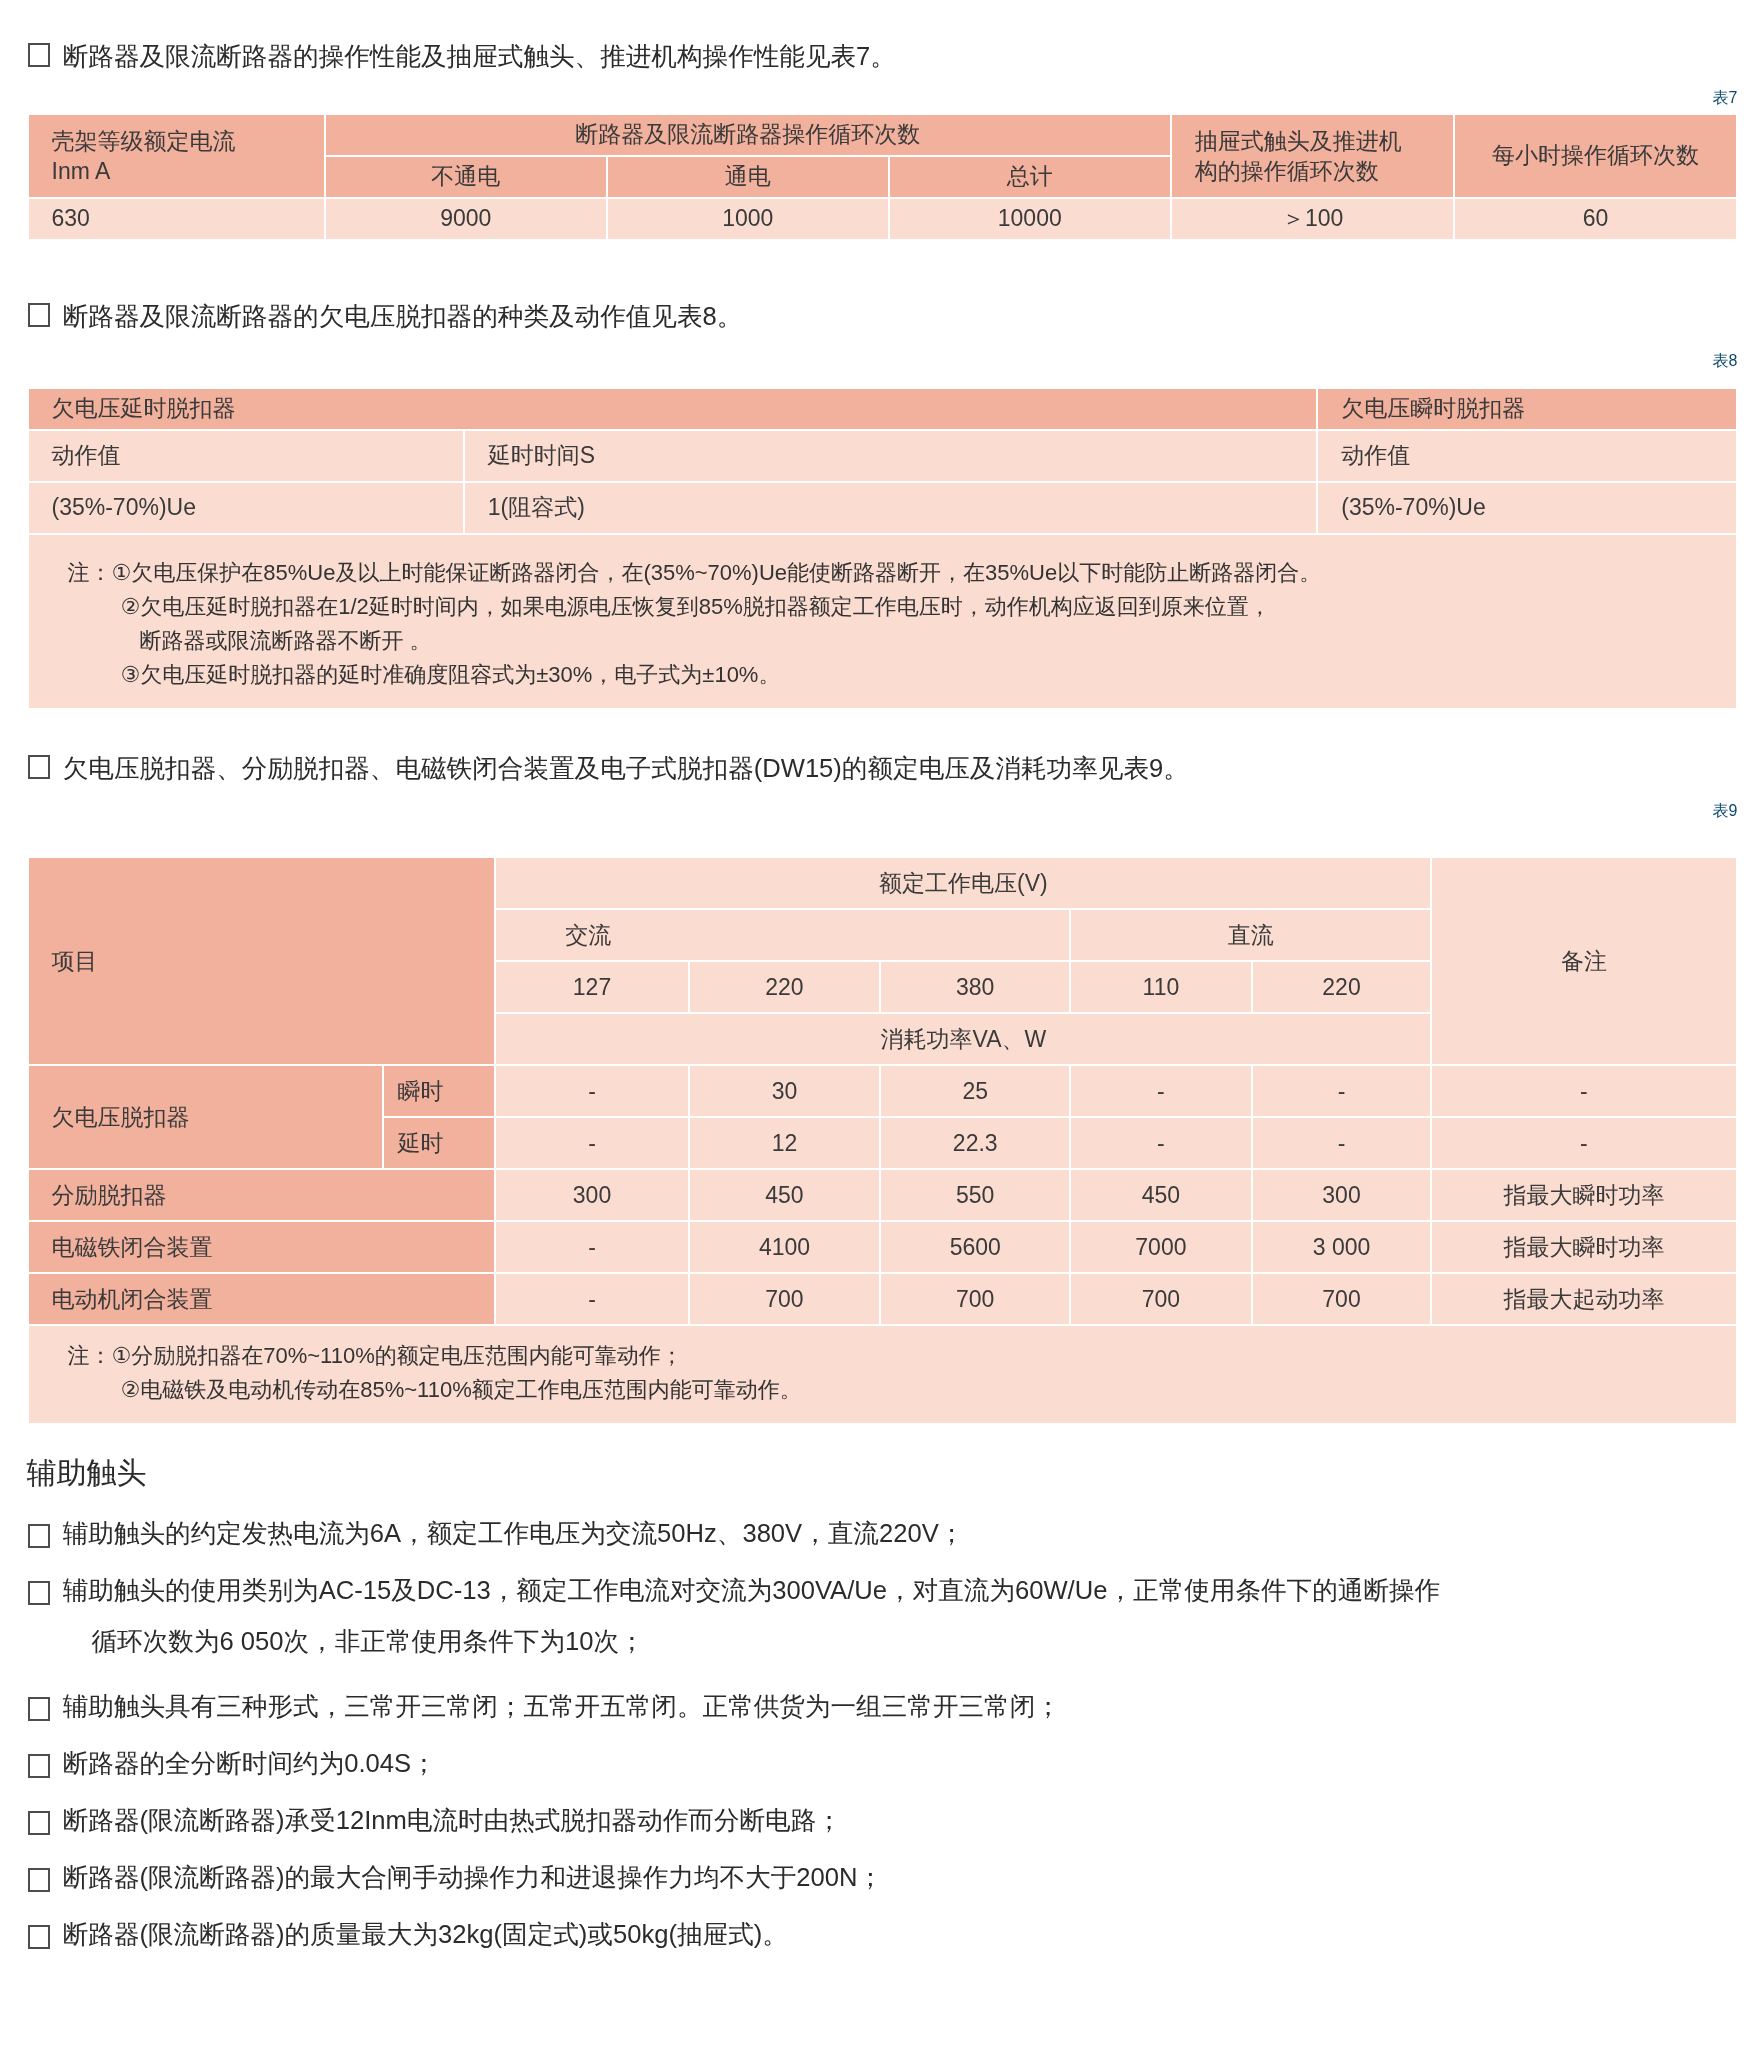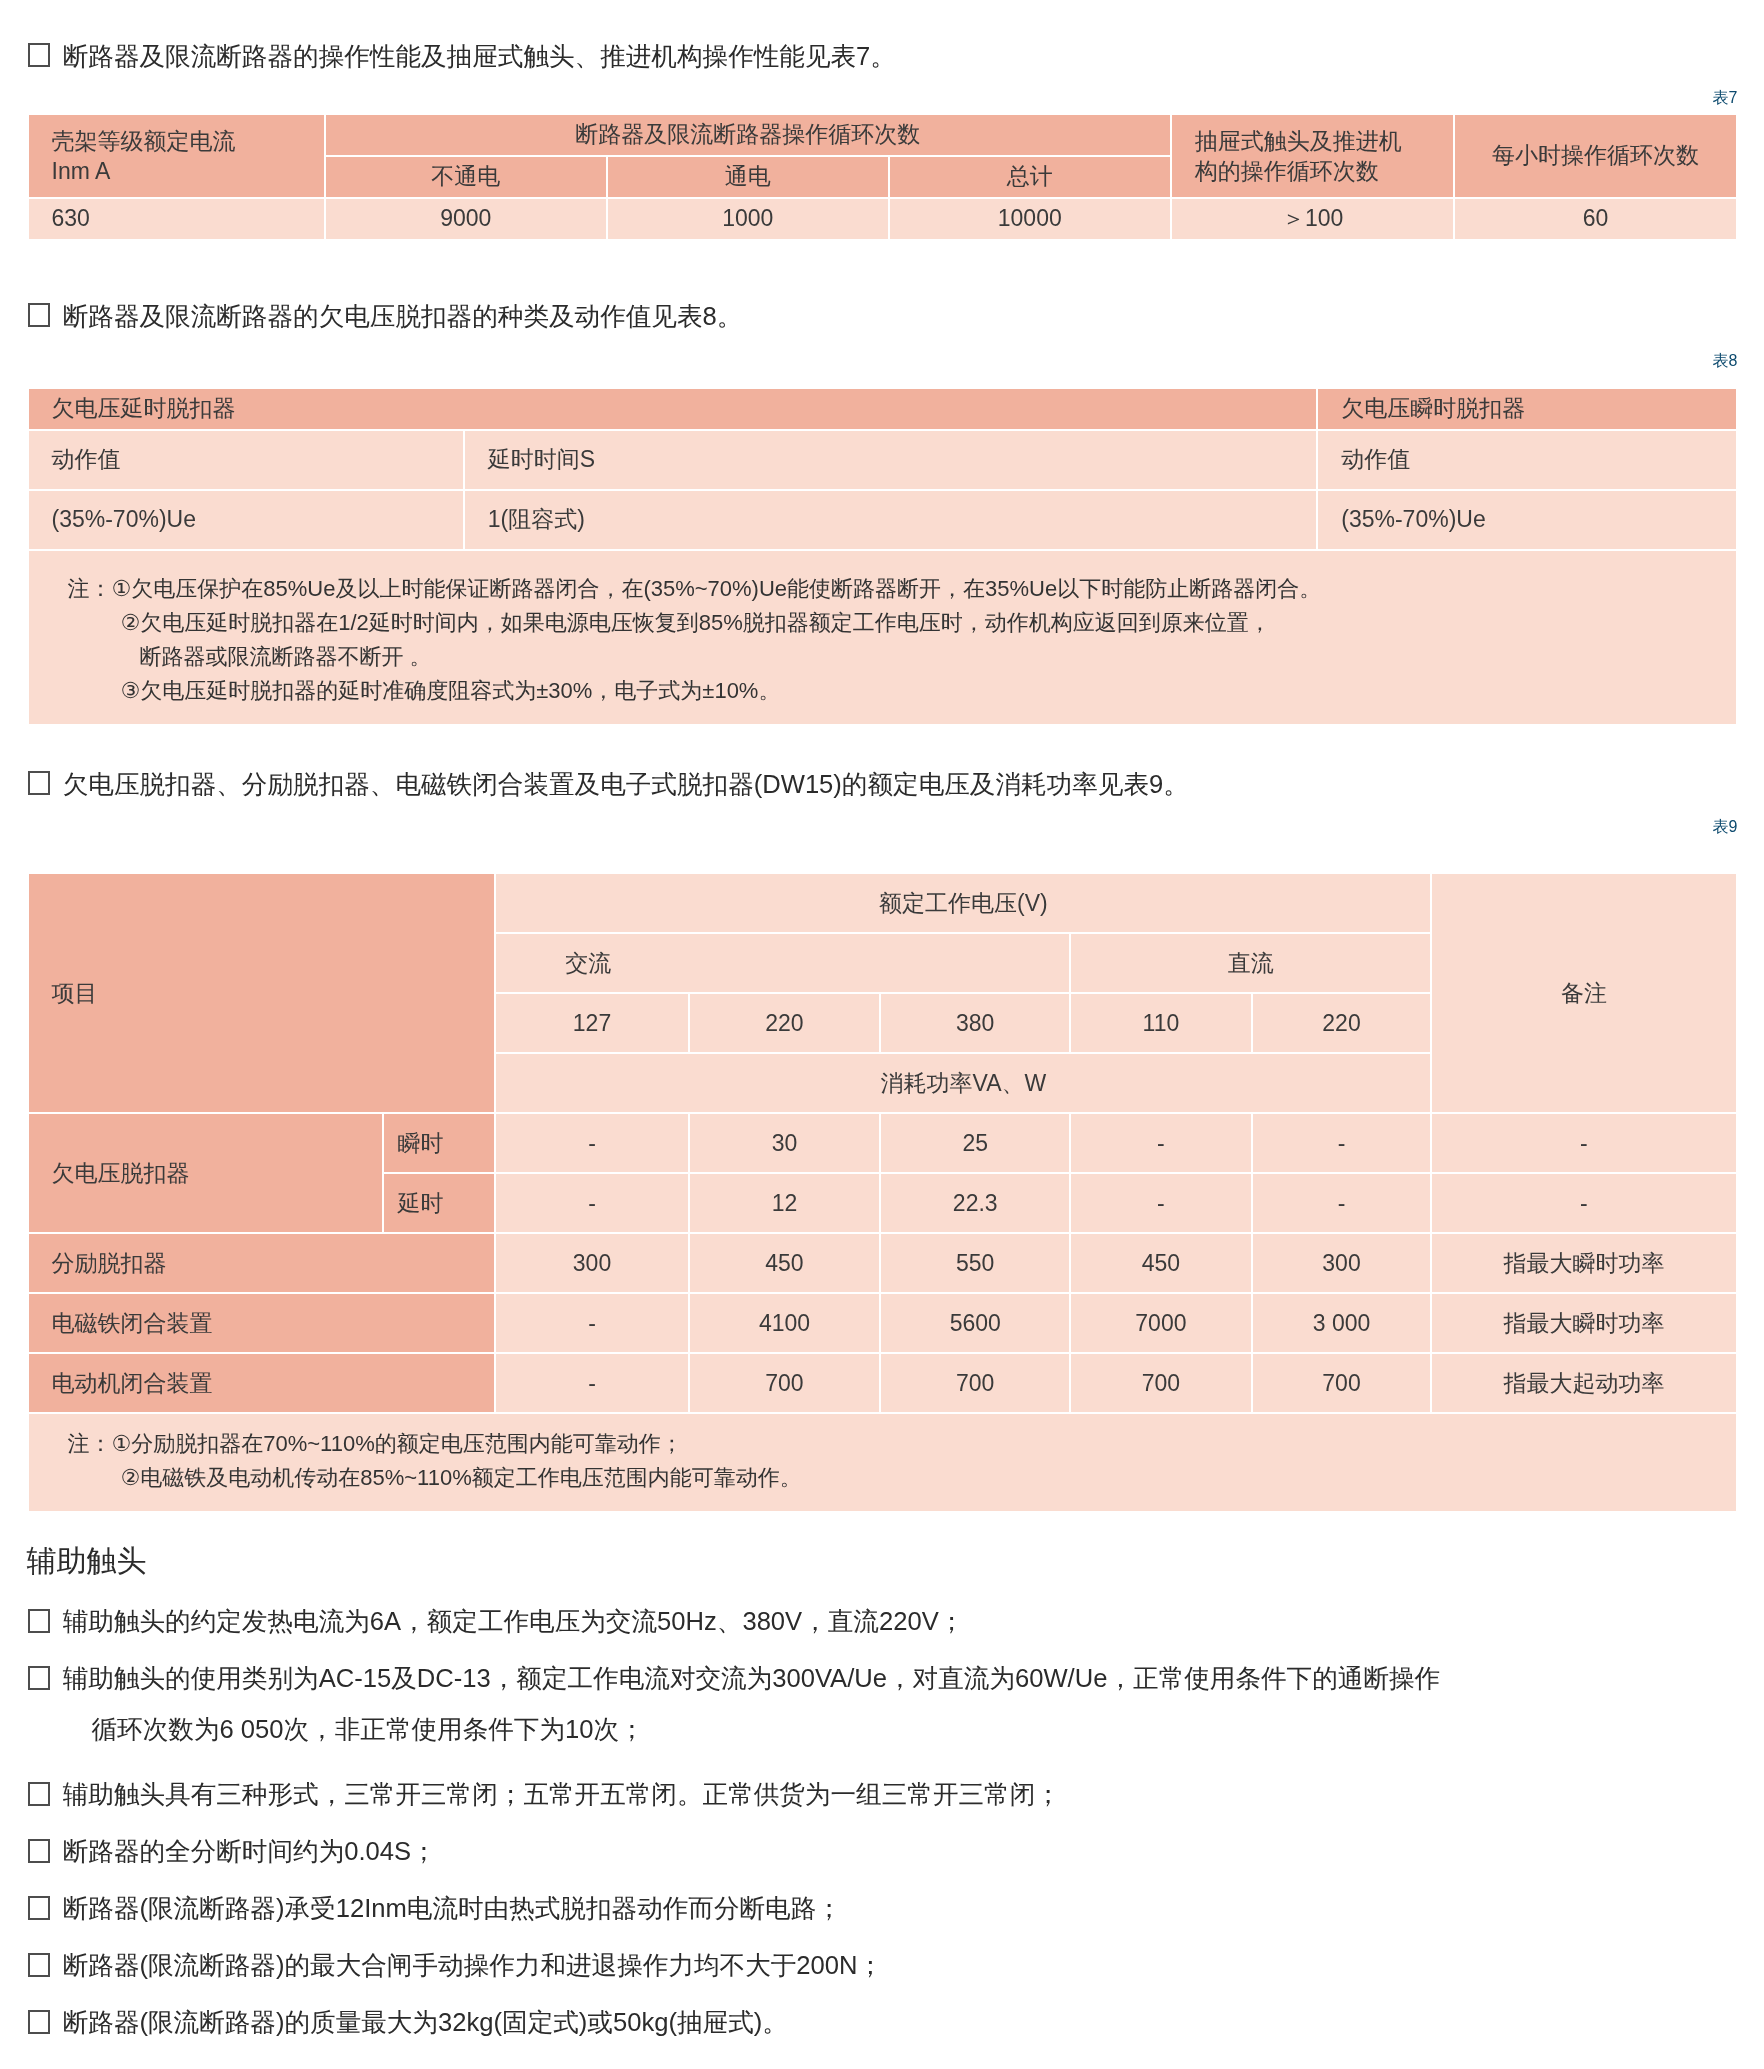--- a/index.html
+++ b/index.html
@@ -23,39 +23,39 @@
   .tbl-label { text-align:right; font-size:16px; line-height:30px; color:#0c4a6e; }
 
   
   table { width:100%; border-collapse:separate; border-spacing:2.6px; table-layout:fixed; }
   td { font-size:23px; color:#3a3a3a; vertical-align:middle; padding:0 7px 0 23px; overflow:hidden; }
   .dark  { background:#f1b19d; }
   .light { background:#fadcd0; }
   .ctr   { text-align:center; padding:0 3.5px; }
   .pre   { white-space:pre-line; line-height:30px; }
   .h54   { height:40px; }
-  .h52   { height:58px; }
+  .h52   { height:50px; }
 
   .notes-cell { vertical-align:top; padding:21px 8.8px 16px 0; }
   .note-line  { font-size:22px; line-height:34px; color:#333; }
   .n-first  { padding-left:39px; }
   .n-sub    { padding-left:92px; }
   .n-sub2   { padding-left:111px; }
 
   .mt-t7label { margin-top:8.8px; }
   .mt-b2      { margin-top:58px; }
   .mt-t8label { margin-top:12.4px; }
   .mt-t8      { margin-top:10.6px; }
   .mt-b3      { margin-top:41px; }
   .mt-t9label { margin-top:10.6px; }
   .mt-t9      { margin-top:30px; }
 
   .section-heading { font-size:30px; line-height:35px; margin-top:30px; color:#2b2b2b; }
   .aux-list { margin-top:26.5px; }
-  .aux-list .bullet { margin-bottom:22px; }
+  .aux-list .bullet { margin-bottom:22px;align-items:center; }
 
   .pad-ac { padding-left:69px; }
   .pad-type { padding-left:13.2px; }
 </style>
 </head>
 <body>
 
 <div class="page">
 
   <div class="bullet">

